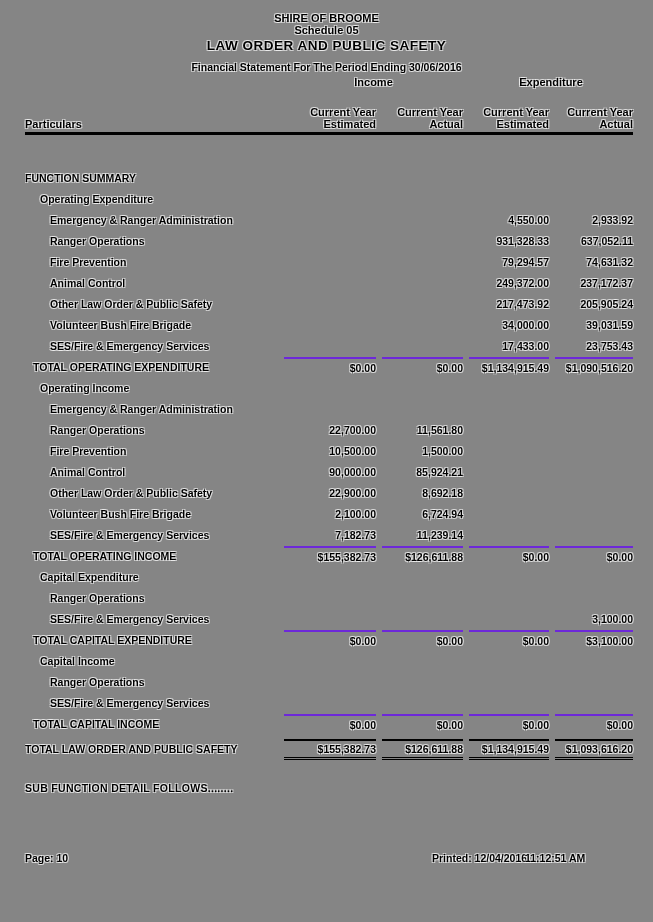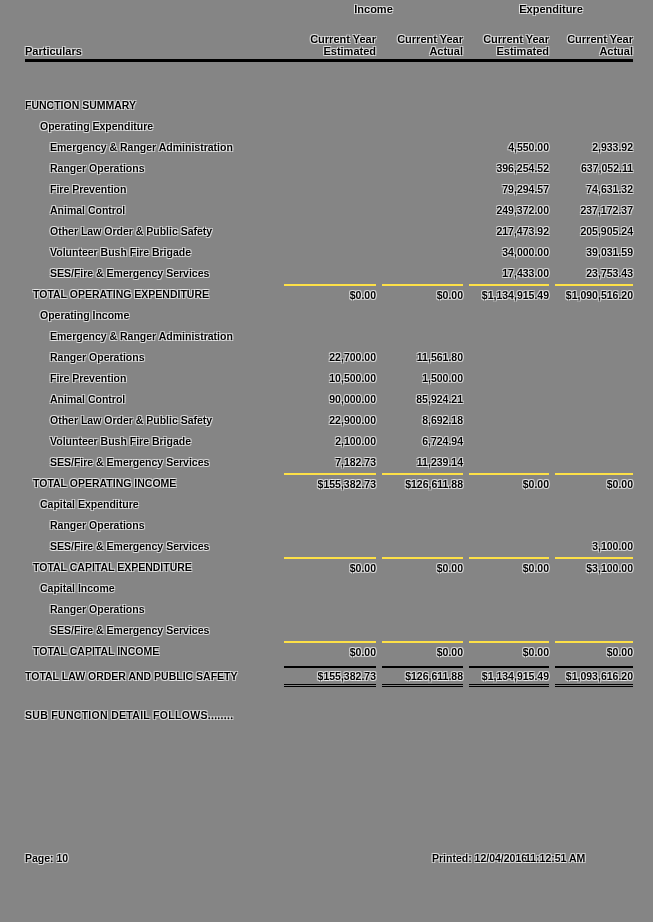--- a/index.html
+++ b/index.html
@@ -25,35 +25,41 @@
   .head-rule{border-top:3px solid #000;margin:2px 20px 0 25px;}
   .tbody{margin-top:0;}
   .row{height:21px;line-height:21px;font-size:10.5px;}
   .row:first-child{margin-top:33px;}
   .lab{white-space:nowrap;overflow:hidden;}
   .val{text-align:right;white-space:nowrap;}
   .ind1 .lab{padding-left:15px;}
   .ind2 .lab{padding-left:25px;}
   .total .lab{padding-left:8px;}
   .grand .lab{padding-left:0;}
-  .total .val{border-top:2px solid #fde047;height:19px;line-height:19px;}
+  .total .val{border-top:2px solid #6d28d9;height:19px;line-height:19px;}
   .grand{margin-top:4px;}
   .grand .val{border-top:2px solid #000;border-bottom:3px double #000;height:16px;line-height:16px;}
   .note{font-size:10.5px;margin:22px 20px 0 25px;letter-spacing:.3px;}
   .footer{position:absolute;top:852px;left:0;width:653px;height:14px;font-size:10.5px;}
   .footer span{position:absolute;white-space:nowrap;}
   .f-page{left:25px;}
   .f-printed{left:432px;}
   .f-time{left:525px;}
 </style>
 </head>
 <body>
 
 <div class="page">
 
+  <div class="titles">
+    <div class="org">SHIRE OF BROOME</div>
+    <div class="sched">Schedule 05</div>
+    <div class="title">LAW ORDER AND PUBLIC SAFETY</div>
+    <div class="subtitle">Financial Statement For The Period Ending 30/06/2016</div>
+  </div>
 
   <div class="grid headgrid">
     <div class="group g-income">Income</div>
     <div class="group g-exp">Expenditure</div>
     <div class="particulars">Particulars</div>
     <div class="colhead">Current Year
 Estimated</div>
     <div class="colhead">Current Year
 Actual</div>
     <div class="colhead">Current Year
@@ -82,21 +88,21 @@
         <div class="lab">Emergency &amp; Ranger Administration</div>
         <div class="val"></div>
         <div class="val"></div>
         <div class="val">4,550.00</div>
         <div class="val">2,933.92</div>
       </div>
       <div class="grid row detail ind2">
         <div class="lab">Ranger Operations</div>
         <div class="val"></div>
         <div class="val"></div>
-        <div class="val">396,254.52</div>
+        <div class="val">931,328.33</div>
         <div class="val">637,052.11</div>
       </div>
       <div class="grid row detail ind2">
         <div class="lab">Fire Prevention</div>
         <div class="val"></div>
         <div class="val"></div>
         <div class="val">79,294.57</div>
         <div class="val">74,631.32</div>
       </div>
       <div class="grid row detail ind2">

